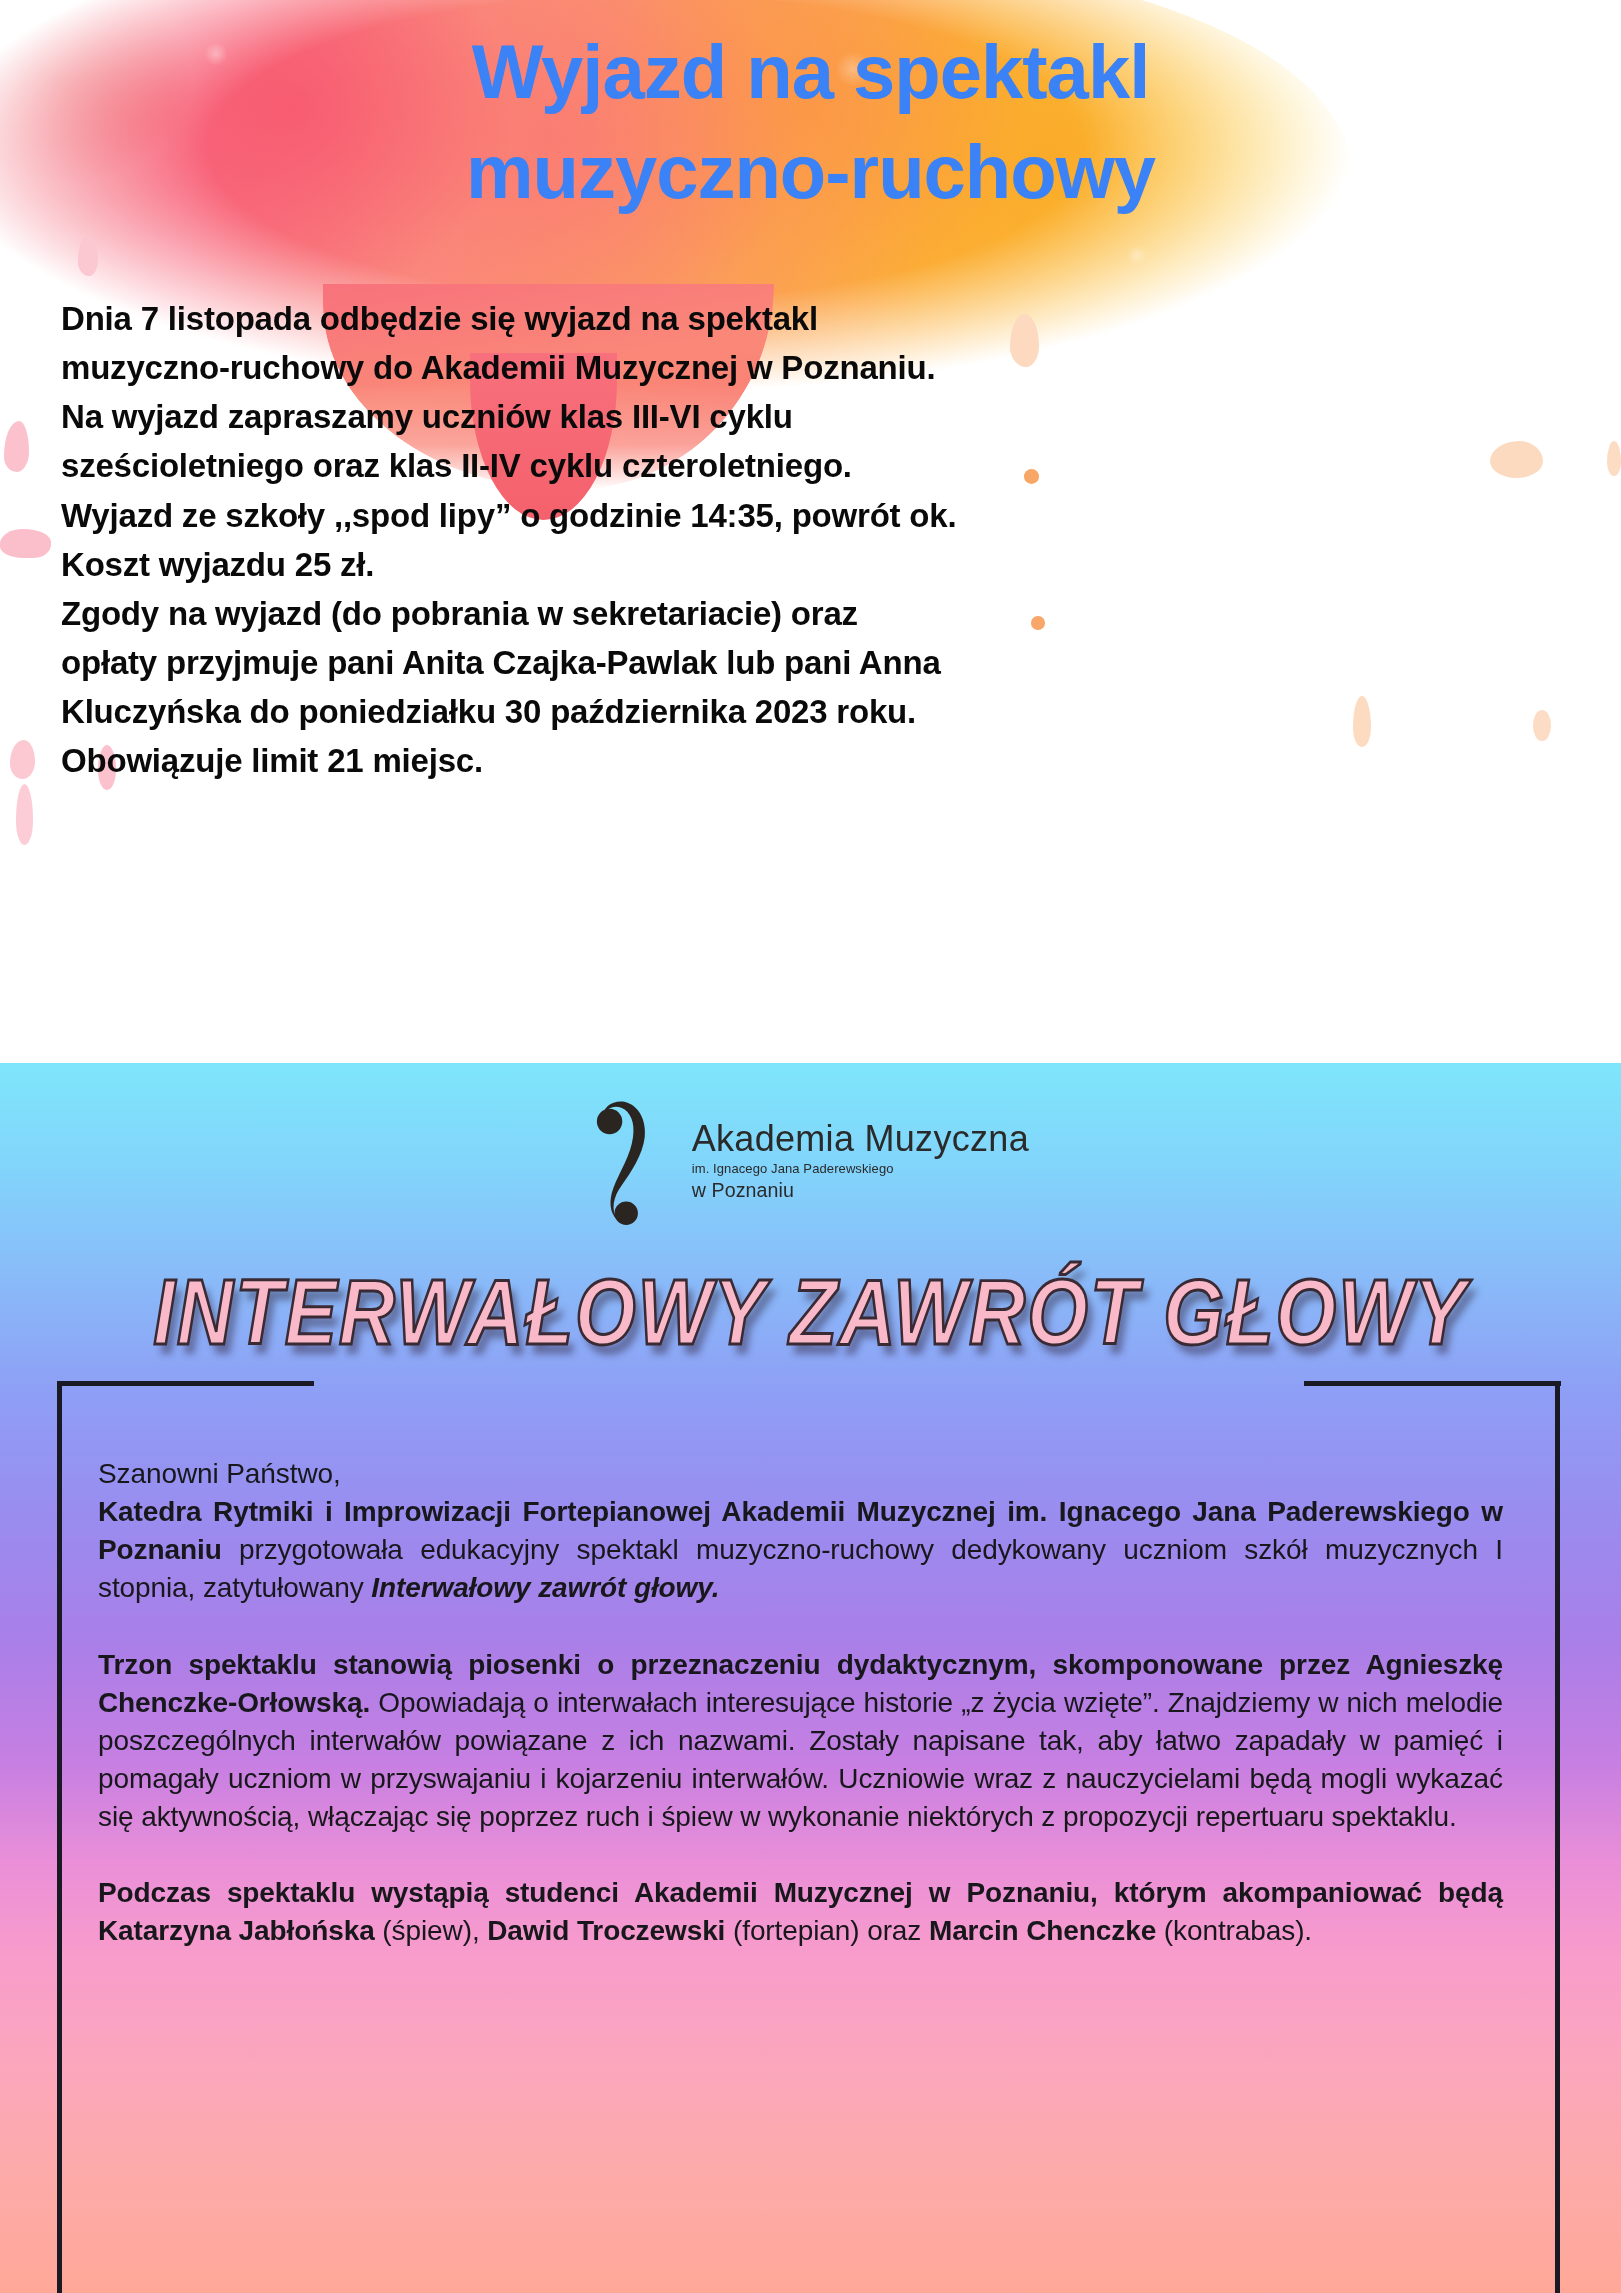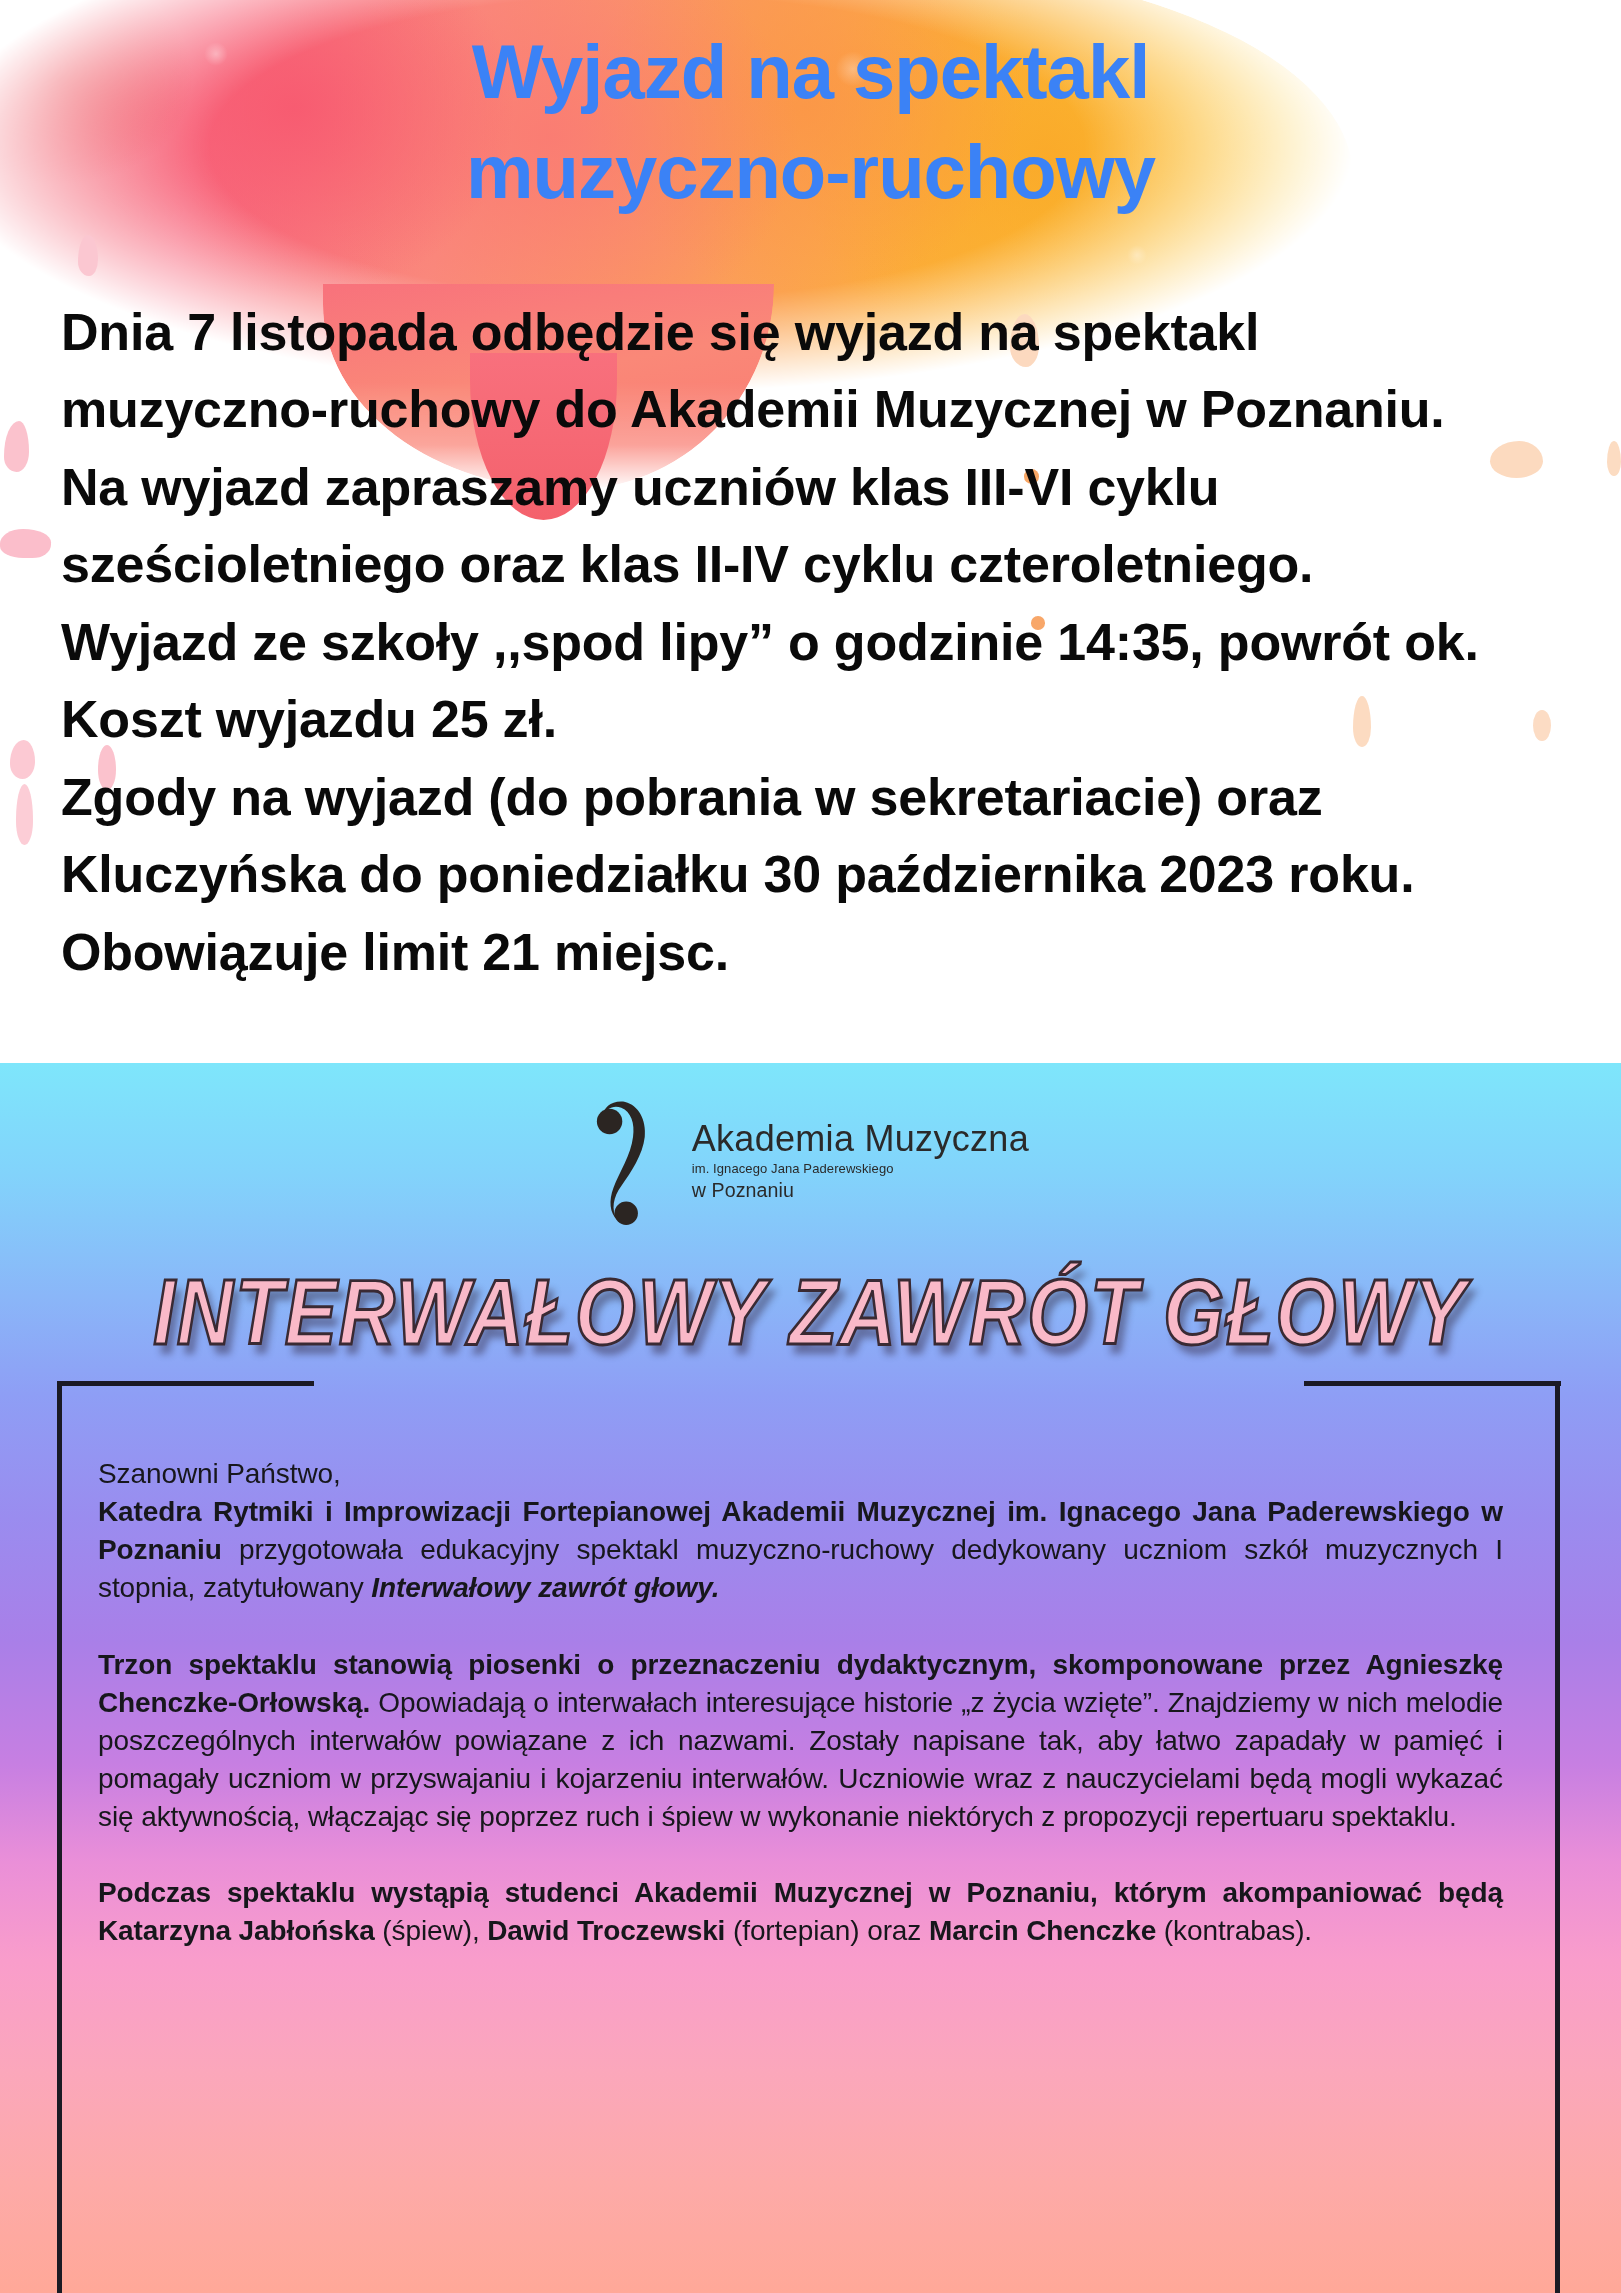--- a/index.html
+++ b/index.html
@@ -60,21 +60,21 @@
 
   h1#headline {
     position:absolute; left:0; top:21.6px; width:1621px;
     text-align:center;
     font-size:76px; font-weight:bold; line-height:1.32;
     letter-spacing:-1px; color:#3b82f6;
   }
 
   #intro-body {
     position:absolute; left:61px; top:294px; width:1480px;
-    font-size:52px; font-weight:bold; line-height:1.49;
+    font-size:33px; font-weight:bold; line-height:1.49;
     color:#0a0a0a; letter-spacing:-0.2px;
   }
   #intro-body p { margin:0; white-space:nowrap; }
 
   
   #poster-bottom {
     position:absolute; left:0; top:1063px; width:1621px; height:1230px;
     background:linear-gradient(180deg,
       #7ee6fb 0%,
       #82d3fb 9%,
@@ -157,20 +157,21 @@
   </h1>
 
   <div id="intro-body">
     <p>Dnia 7 listopada odbędzie się wyjazd na spektakl</p>
     <p>muzyczno-ruchowy do Akademii Muzycznej w Poznaniu.</p>
     <p>Na wyjazd zapraszamy uczniów klas III-VI cyklu</p>
     <p>sześcioletniego oraz klas II-IV cyklu czteroletniego.</p>
     <p>Wyjazd ze szkoły ,,spod lipy” o godzinie 14:35, powrót ok.</p>
     <p>Koszt wyjazdu 25 zł.</p>
     <p>Zgody na wyjazd (do pobrania w sekretariacie) oraz</p>
+    <p>opłaty przyjmuje pani Anita Czajka-Pawlak lub pani Anna</p>
     <p>Kluczyńska do poniedziałku 30 października 2023 roku.</p>
     <p>Obowiązuje limit 21 miejsc.</p>
   </div>
 </div>
 
 <div id="poster-bottom">
 
   <div id="academy-logo">
     <svg class="clef" viewBox="0 0 86 140">
       <path d="M34 10 C20 8 12 16 11 24 C14 17 22 13 30 16 C40 20 44 32 42 46

